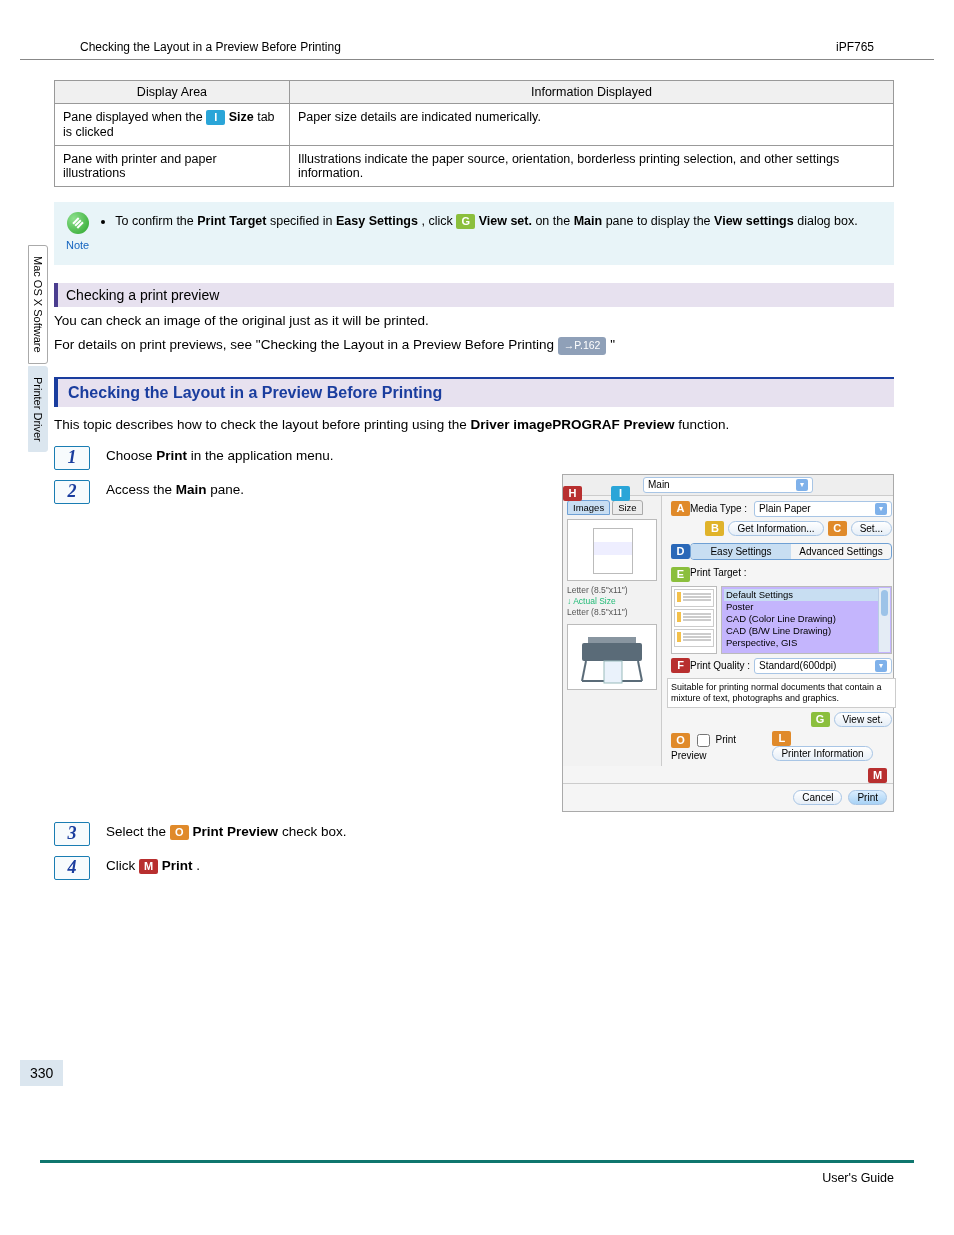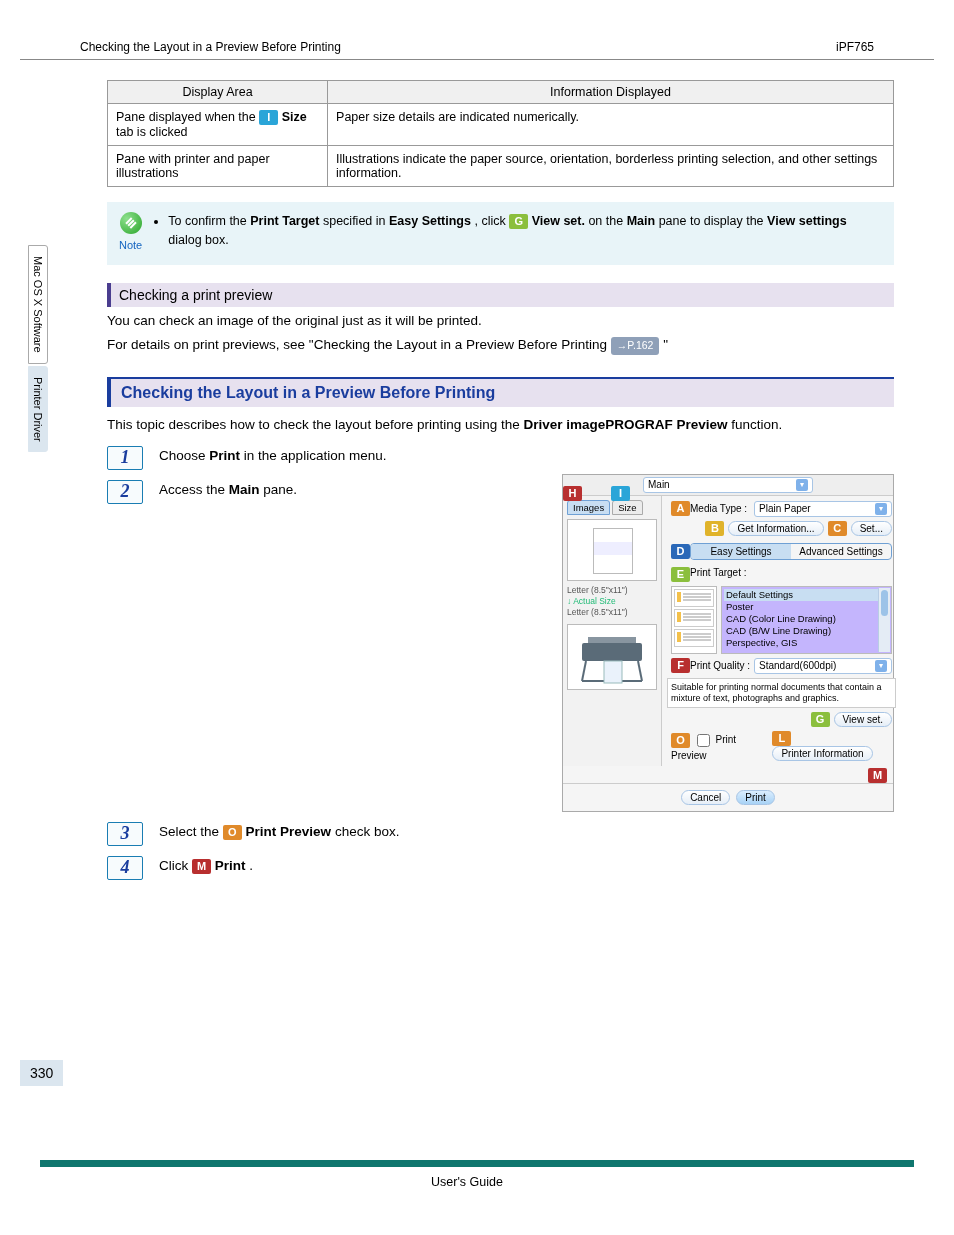--- a/index.html
+++ b/index.html
@@ -13,21 +13,21 @@
   }
   .page-header {
     display: flex;
     justify-content: space-between;
     padding: 40px 60px 5px 60px;
     font-size: 12px;
     border-bottom: 1px solid #888;
     margin: 0 20px;
   }
   .content {
-    padding: 20px 60px 20px 107px;
+    padding: 20px 60px 20px 54px;
   }
   table.info-table {
     border-collapse: collapse;
     width: 100%;
     margin-bottom: 15px;
   }
   table.info-table th {
     background: #f0f0f0;
     font-weight: normal;
     text-align: center;
@@ -160,24 +160,24 @@
   .page-num-box {
     position: absolute;
     left: 20px;
     top: 1060px;
     background: #dbe6ef;
     color: #000;
     padding: 5px 10px;
     font-size: 14px;
   }
   .footer {
-    border-top: 7px solid #0f766e;
+    border-top: 3px solid #0f766e;
     margin: 0 40px;
     padding: 8px 20px 30px 0;
-    text-align: center;
+    text-align: right;
     font-size: 12.5px;
     position: absolute;
     top: 1160px;
     left: 0;
     right: 0;
   }
 
   
   .dialog-mock {
     width: 330px;
@@ -309,21 +309,21 @@
     border-left: 1px solid #b8cde5;
   }
   .dlg-scroll-thumb {
     background: #9dc3e8;
     border-radius: 5px;
     margin: 2px;
     height: 26px;
   }
   .dlg-footer {
     display: flex;
-    justify-content: center;
+    justify-content: flex-end;
     gap: 6px;
     padding: 6px;
     border-top: 1px solid #ccc;
     position: relative;
   }
   .dlg-thumbs {
     width: 40px;
     height: 62px;
     border: 1px solid #bbb;
     background: #fff;

